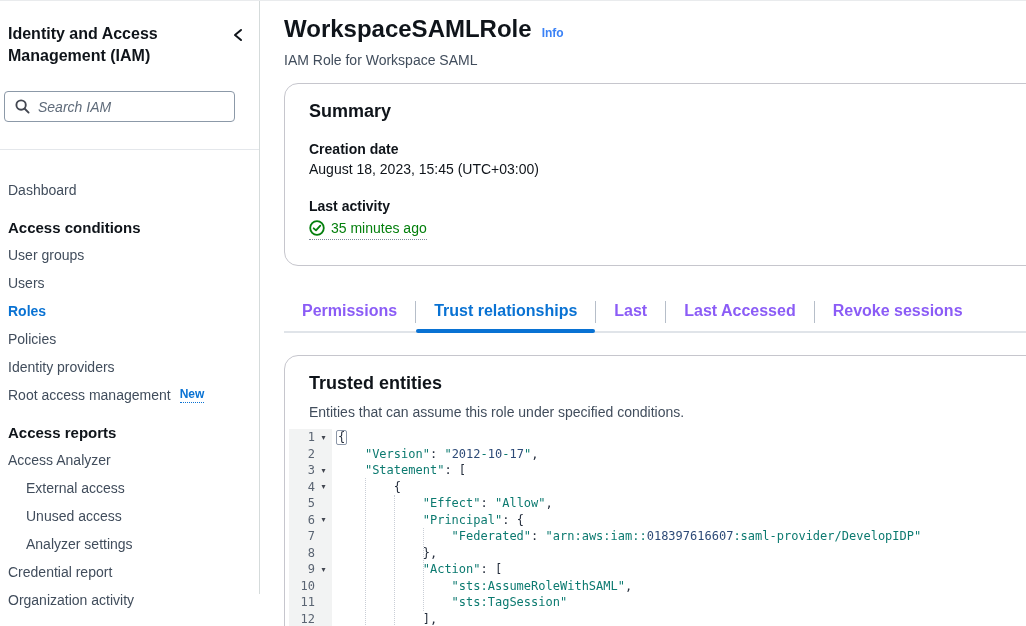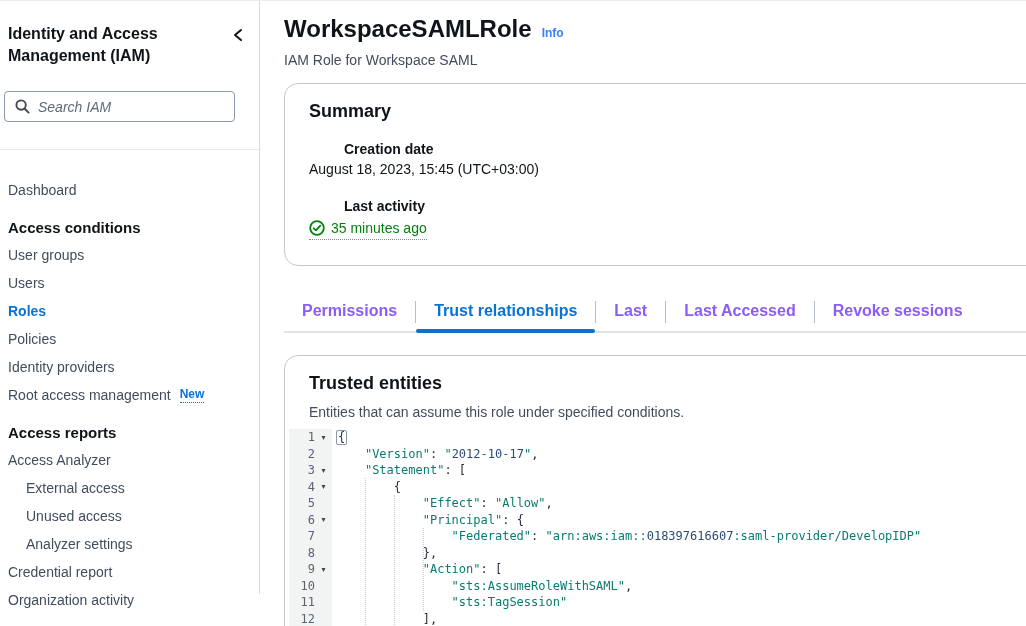--- a/index.html
+++ b/index.html
@@ -30,21 +30,21 @@
   .main { flex:1 1 auto; min-width:0; padding:14px 0 0 24px; }
   .page-head { display:flex; align-items:baseline; gap:10px; }
   .page-title { font-size:24px; font-weight:700; color:#0f141a; }
   .info-link { font-size:12px; font-weight:700; color:#3b82f6; text-decoration:none; cursor:pointer; }
   .page-sub { font-size:14px; color:#414d5c; margin-top:9px; }
 
   .card { border:1px solid #c6c6cd; border-radius:14px; background:#fff; margin-right:-18px; }
   .summary-card { margin-top:15px; padding:17px 24px 24px 24px; }
   .card-h2 { font-size:18px; font-weight:700; color:#0f141a; }
   .kv { margin-top:17px; }
-  .kv-label { font-size:14px; font-weight:700; color:#0f141a; line-height:20px;margin-left:35px; }
+  .kv-label { font-size:14px; font-weight:700; color:#0f141a; line-height:20px; }
   .kv-value { font-size:14px; color:#0f141a; line-height:20px; }
   .activity-row { display:inline-flex; align-items:center; gap:6px; border-bottom:1px dotted #7d8998;
                   padding-bottom:2px; cursor:pointer; }
   .activity-text { font-size:14px; color:#037f0c; line-height:18px; }
 
   
   .tabs { display:flex; align-items:center; margin-top:27px; border-bottom:2px solid #e0e4e9; }
   .tab { position:relative; font-size:16px; font-weight:700; color:#8b5cf6; padding:9px 18px 11px 18px; cursor:pointer; white-space:nowrap; }
   .tab.active { color:#0972d3; }
   .tab.active::after { content:""; position:absolute; left:0; right:0; bottom:-2px; height:4px;

